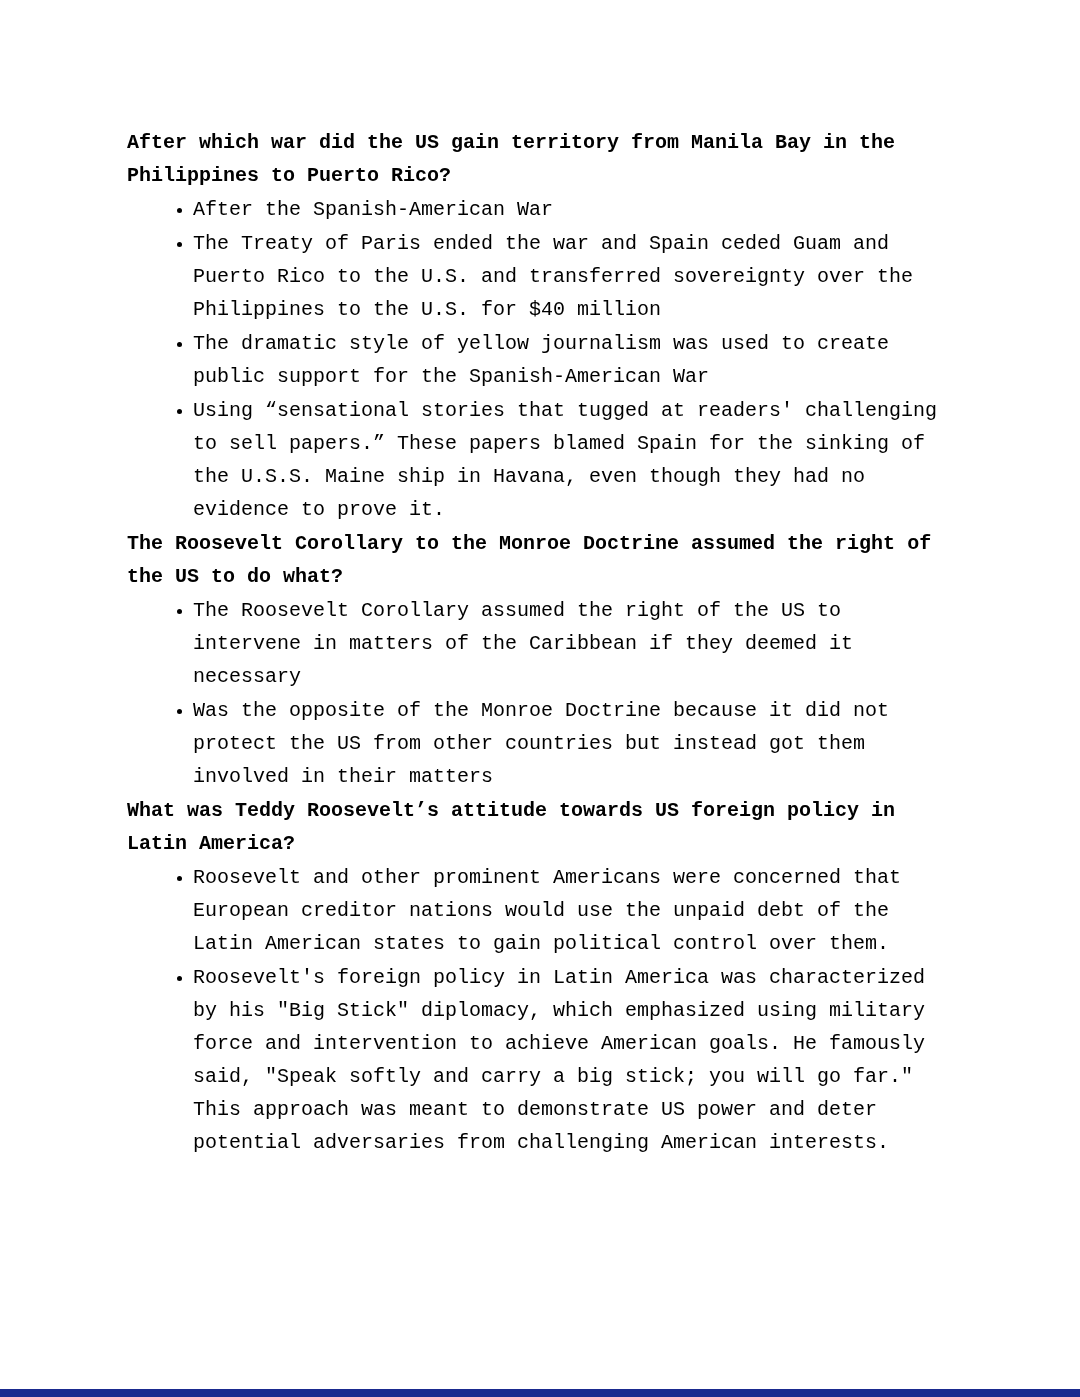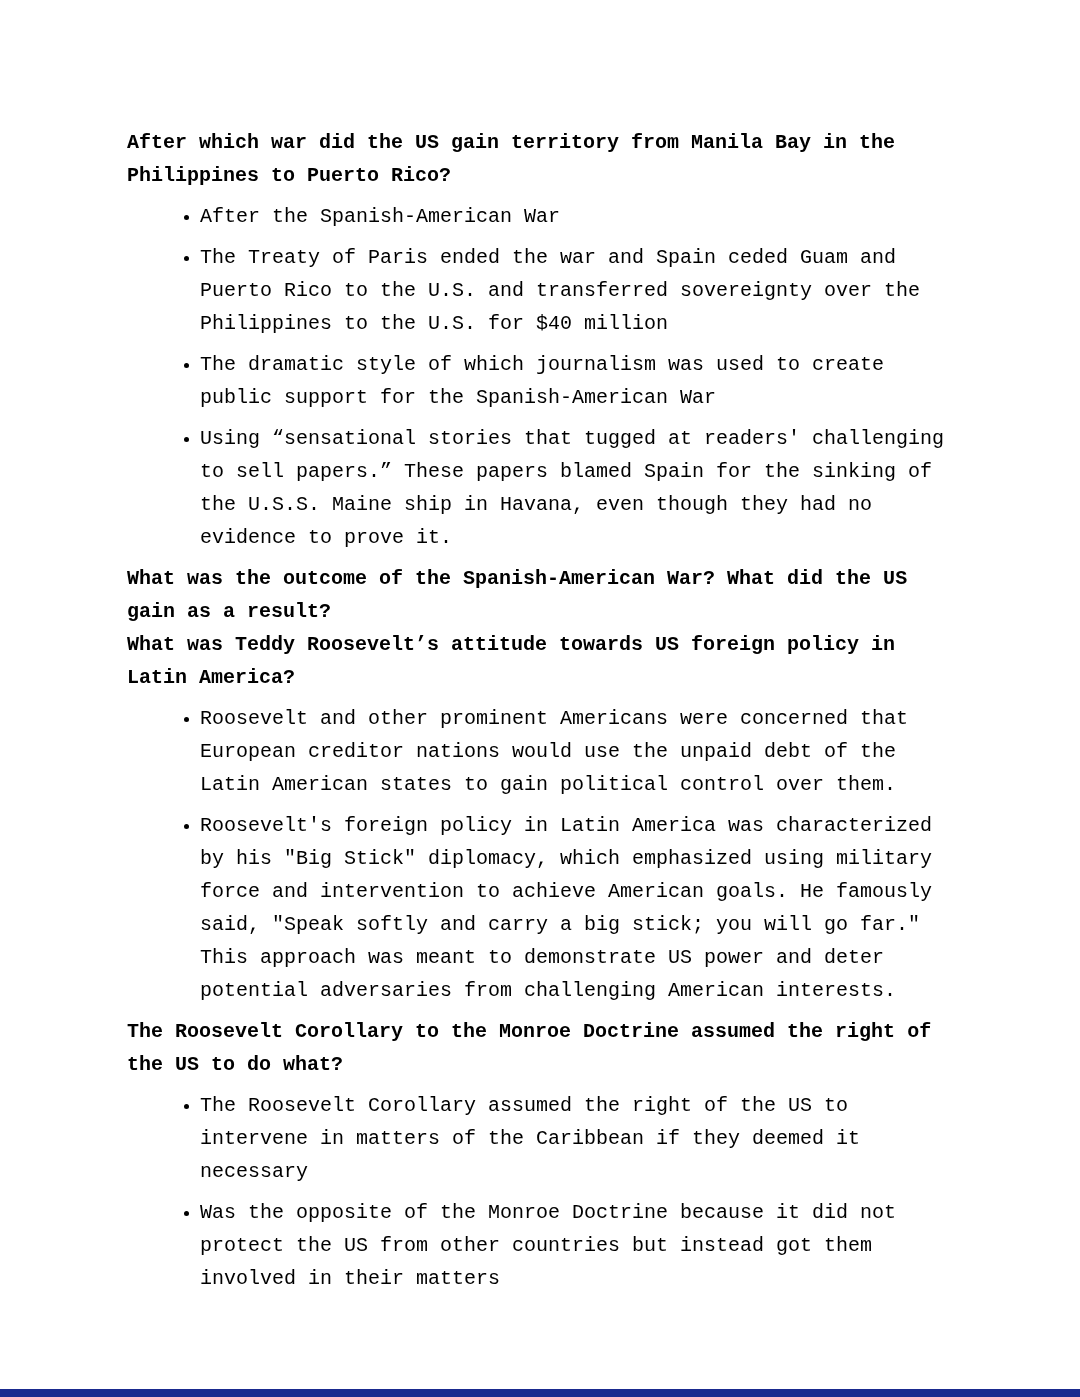--- a/index.html
+++ b/index.html
@@ -33,21 +33,21 @@
     font-size: 20px;
     font-weight: bold;
     line-height: 33px;
   }
   ul.answers {
     margin: 0;
     padding: 0 0 0 65px;
     list-style: disc outside;
   }
   ul.answers li {
-    margin: 8px;
+    margin: 1px;
     padding: 0;
     line-height: 33px;
   }
   ul.answers li::marker {
     font-size: 17px;
   }
   .bottom-bar {
     position: absolute;
     left: 0;
     bottom: 0;
@@ -62,36 +62,35 @@
   <div class="content" id="qa-container">
       <div class="qa-block">
         <h3 class="question">After which war did the US gain territory from Manila Bay in the Philippines to Puerto Rico?</h3>
         <ul class="answers">
           <li>After the Spanish-American War</li>
           <li>The Treaty of Paris ended the war and Spain ceded Guam and Puerto Rico to the U.S. and transferred sovereignty over the Philippines to the U.S. for $40 million</li>
         </ul>
       </div>
       <div class="qa-block">
         <ul class="answers">
-          <li>The dramatic style of which journalism was used to create public support for the Spanish-American War</li>
+          <li>The dramatic style of yellow journalism was used to create public support for the Spanish-American War</li>
           <li>Using “sensational stories that tugged at readers' challenging to sell papers.” These papers blamed Spain for the sinking of the U.S.S. Maine ship in Havana, even though they had no evidence to prove it.</li>
         </ul>
       </div>
       <div class="qa-block">
-        <h3 class="question">What was the outcome of the Spanish-American War? What did the US gain as a result?</h3>
+      </div>
+      <div class="qa-block">
+        <h3 class="question">The Roosevelt Corollary to the Monroe Doctrine assumed the right of the US to do what?</h3>
+        <ul class="answers">
+          <li>The Roosevelt Corollary assumed the right of the US to intervene in matters of the Caribbean if they deemed it necessary</li>
+          <li>Was the opposite of the Monroe Doctrine because it did not protect the US from other countries but instead got them involved in their matters</li>
+        </ul>
       </div>
       <div class="qa-block">
         <h3 class="question">What was Teddy Roosevelt’s attitude towards US foreign policy in Latin America?</h3>
         <ul class="answers">
           <li>Roosevelt and other prominent Americans were concerned that European creditor nations would use the unpaid debt of the Latin American states to gain political control over them.</li>
           <li>Roosevelt's foreign policy in Latin America was characterized by his "Big Stick" diplomacy, which emphasized using military force and intervention to achieve American goals. He famously said, "Speak softly and carry a big stick; you will go far." This approach was meant to demonstrate US power and deter potential adversaries from challenging American interests.</li>
         </ul>
       </div>
-      <div class="qa-block">
-        <h3 class="question">The Roosevelt Corollary to the Monroe Doctrine assumed the right of the US to do what?</h3>
-        <ul class="answers">
-          <li>The Roosevelt Corollary assumed the right of the US to intervene in matters of the Caribbean if they deemed it necessary</li>
-          <li>Was the opposite of the Monroe Doctrine because it did not protect the US from other countries but instead got them involved in their matters</li>
-        </ul>
-      </div>
     </div>
   <div class="bottom-bar" style="background: rgb(26, 42, 143);"></div>
 </div>
 
 </body></html>

